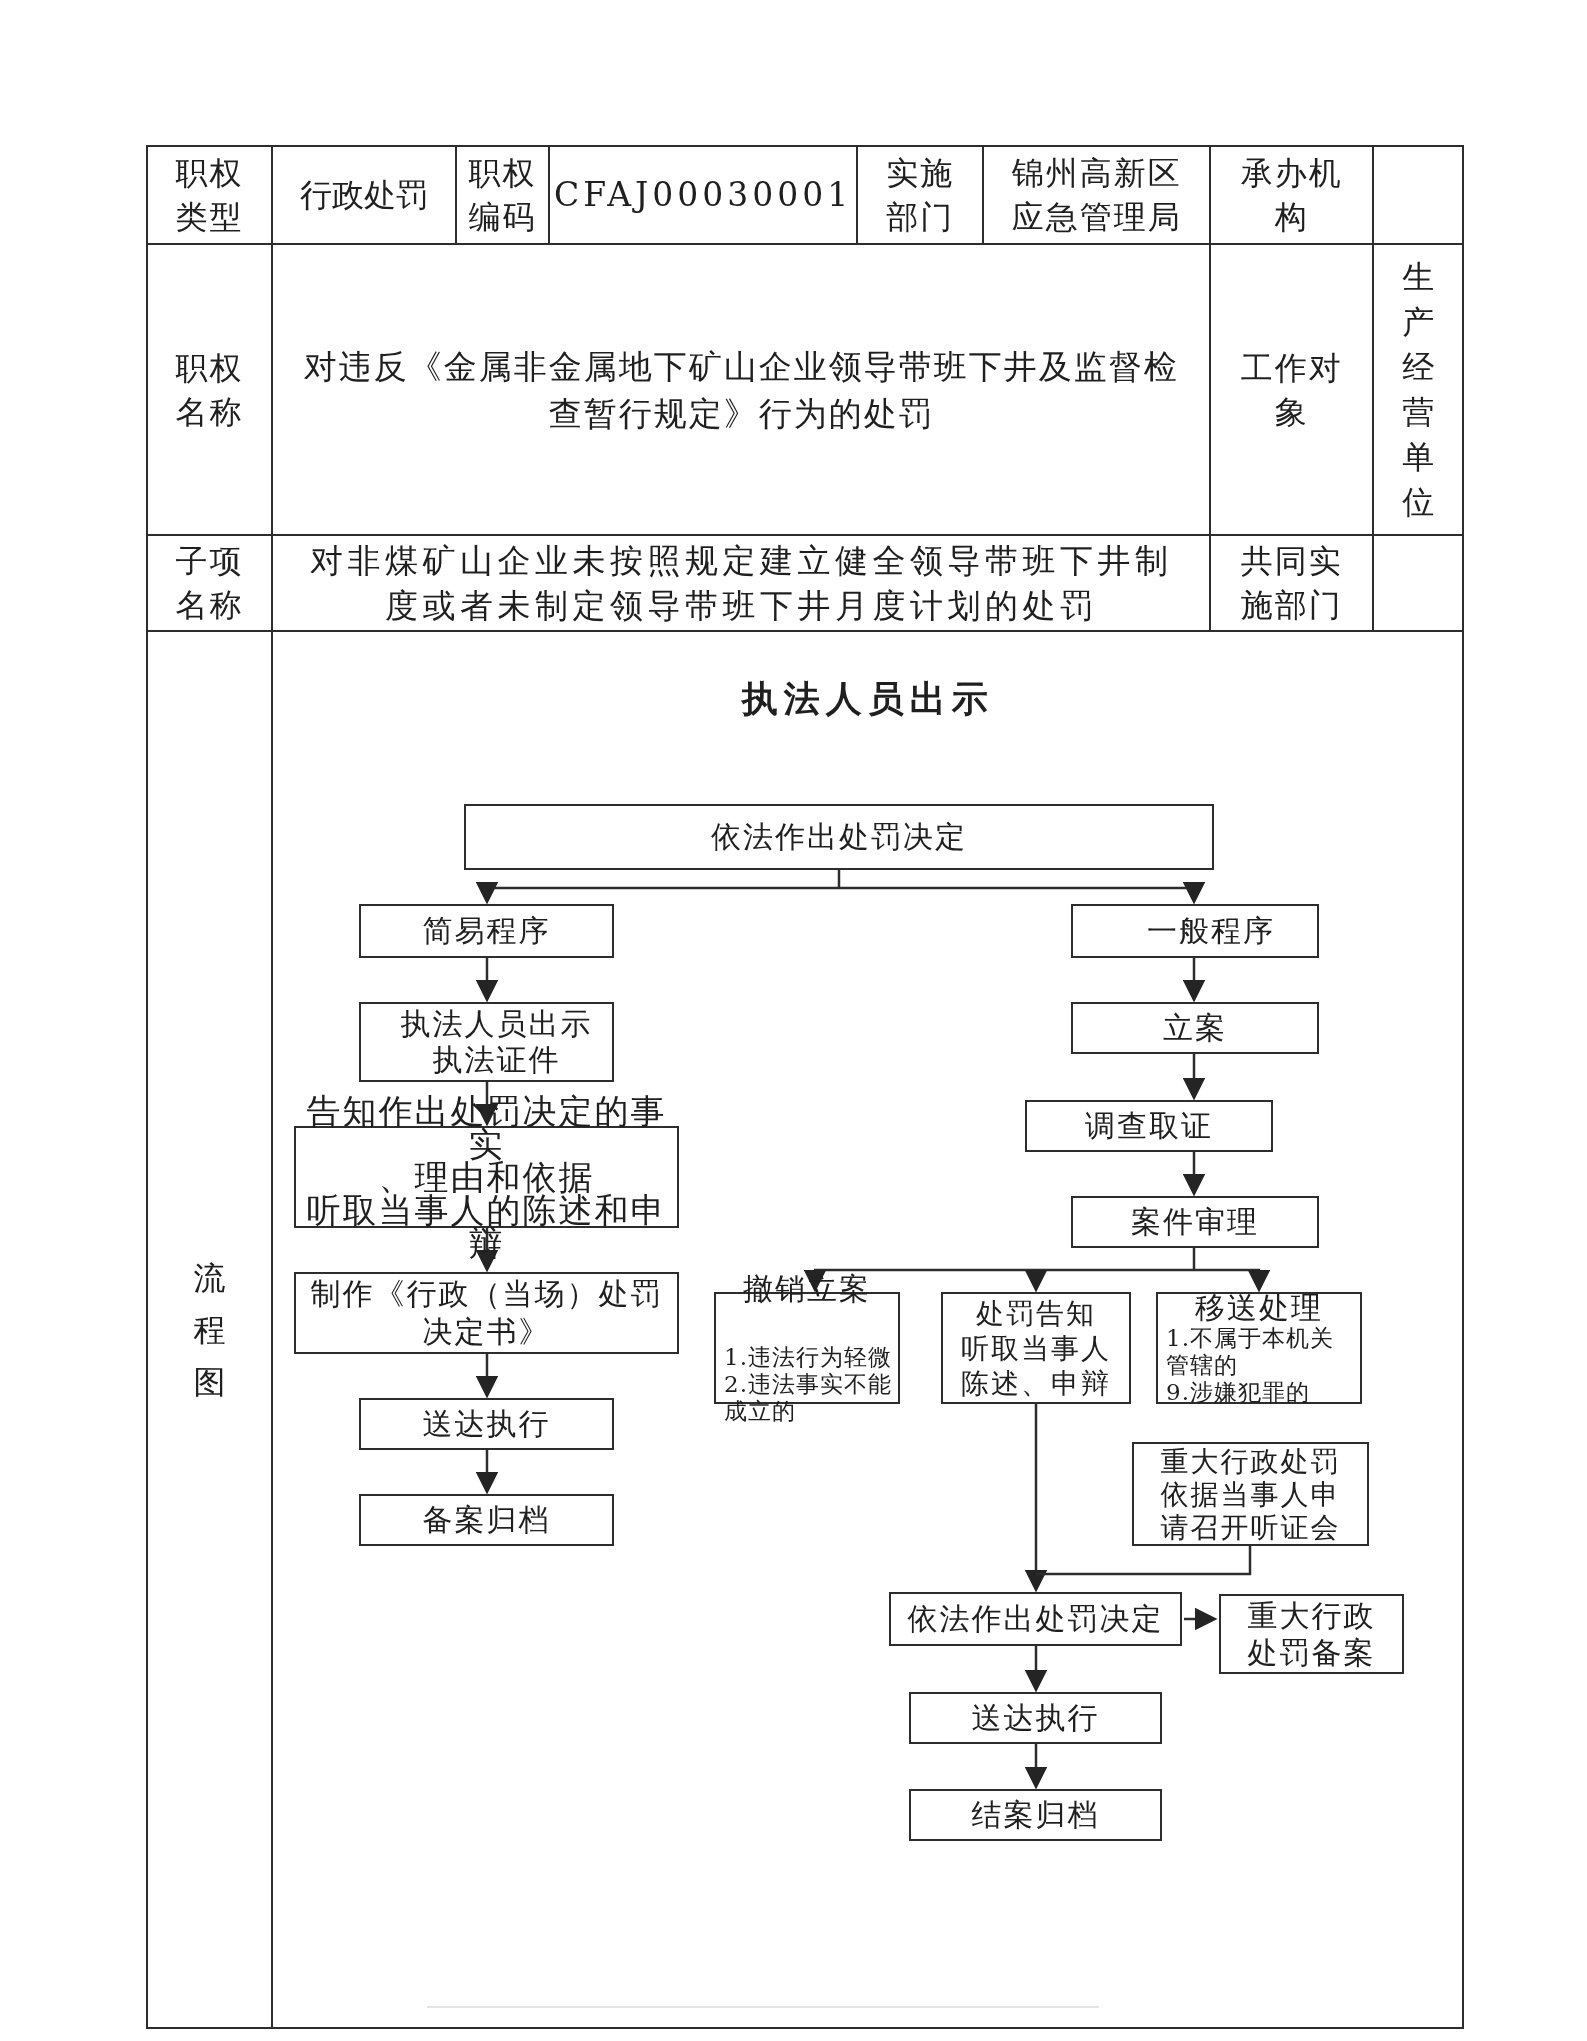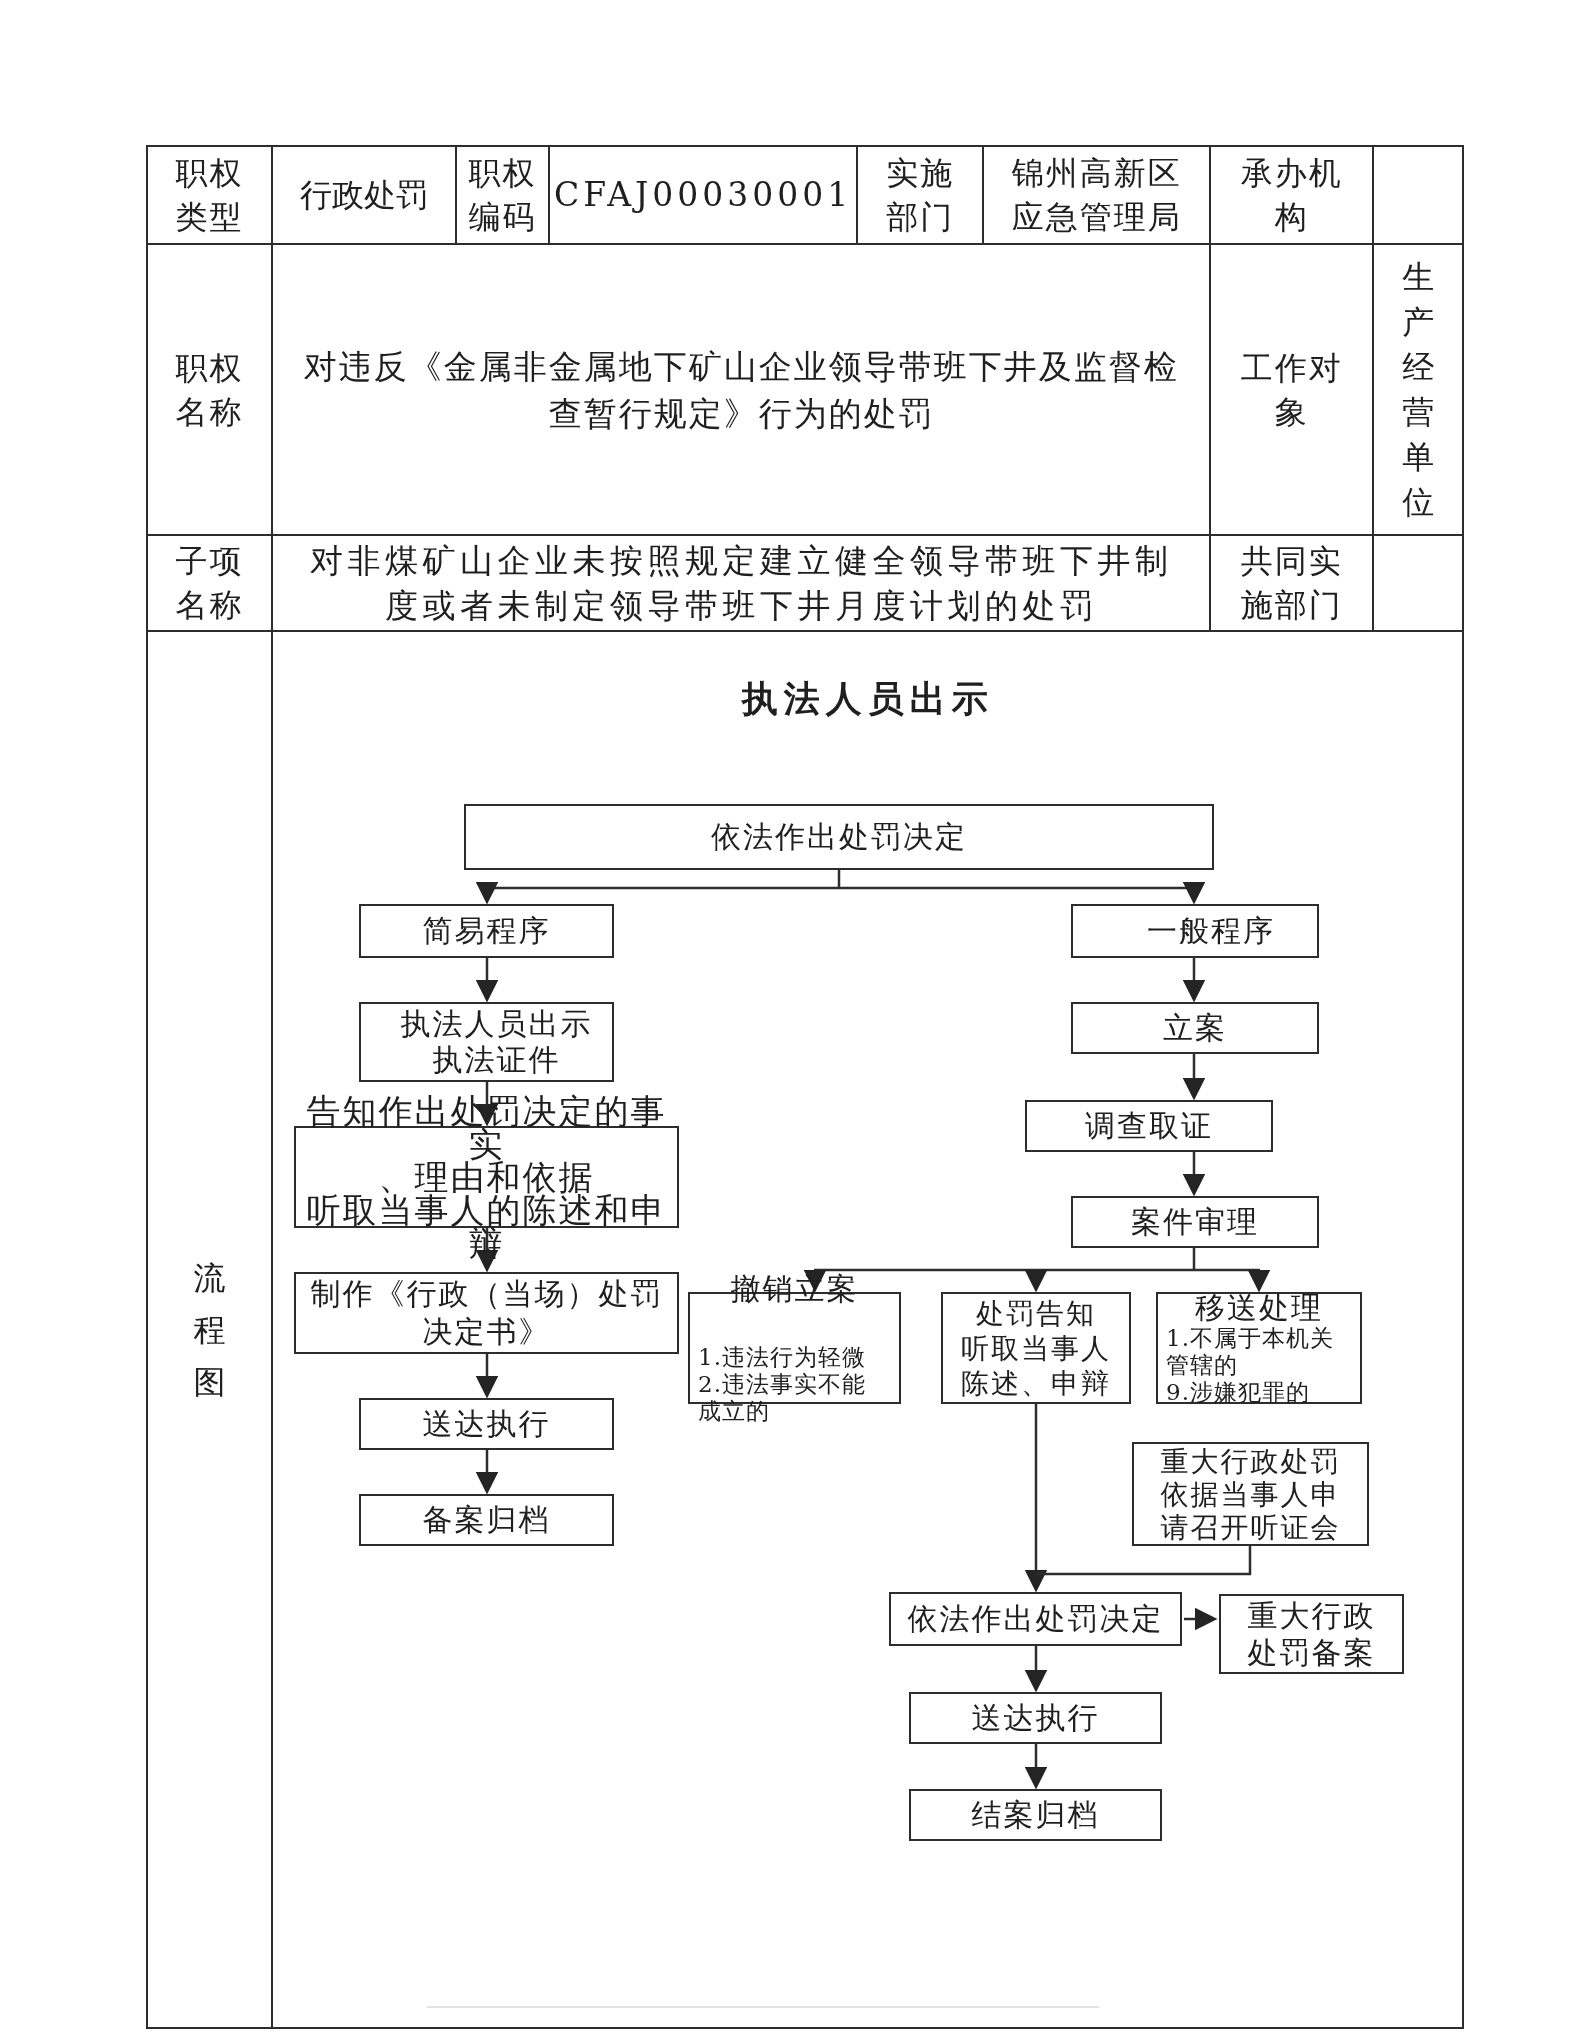--- a/index.html
+++ b/index.html
@@ -53,21 +53,21 @@
   .n-simple   { left:82px;  top:270px;  width:255px; height:54px; }
   .n-exec     { left:82px;  top:368px;  width:255px; height:80px; line-height:36px;padding-left:20px; }
   .n-inform   { left:17px;  top:492px;  width:385px; height:102px; font-size:34px; line-height:33px; }
   .n-make     { left:17px;  top:638px;  width:385px; height:82px;  line-height:38px; }
   .n-deliverL { left:82px;  top:764px;  width:255px; height:52px; }
   .n-fileL    { left:82px;  top:860px;  width:255px; height:52px; }
   .n-general  { left:794px; top:270px;  width:248px; height:54px;padding-left:32px; }
   .n-case     { left:794px; top:368px;  width:248px; height:52px; }
   .n-invest   { left:748px; top:466px;  width:248px; height:52px; }
   .n-review   { left:794px; top:562px;  width:248px; height:52px; }
-  .n-revoke   { left:411px; top:658px;  width:213px; height:112px;gap:38px; }
+  .n-revoke   { left:437px; top:658px;  width:186px; height:112px;gap:38px; }
   .n-notice   { left:664px; top:658px;  width:190px; height:112px; font-size:28px; line-height:35px; }
   .n-transfer { left:879px; top:658px;  width:206px; height:112px; }
   .n-hearing  { left:855px; top:808px;  width:237px; height:104px; font-size:28px; line-height:33px; }
   .n-decision { left:612px; top:958px;  width:293px; height:54px; }
   .n-major    { left:942px; top:960px;  width:185px; height:80px;  line-height:37px; }
   .n-deliverR { left:632px; top:1058px; width:253px; height:52px; }
   .n-close    { left:632px; top:1155px; width:253px; height:52px; }
 </style>
 </head>
 <body>

